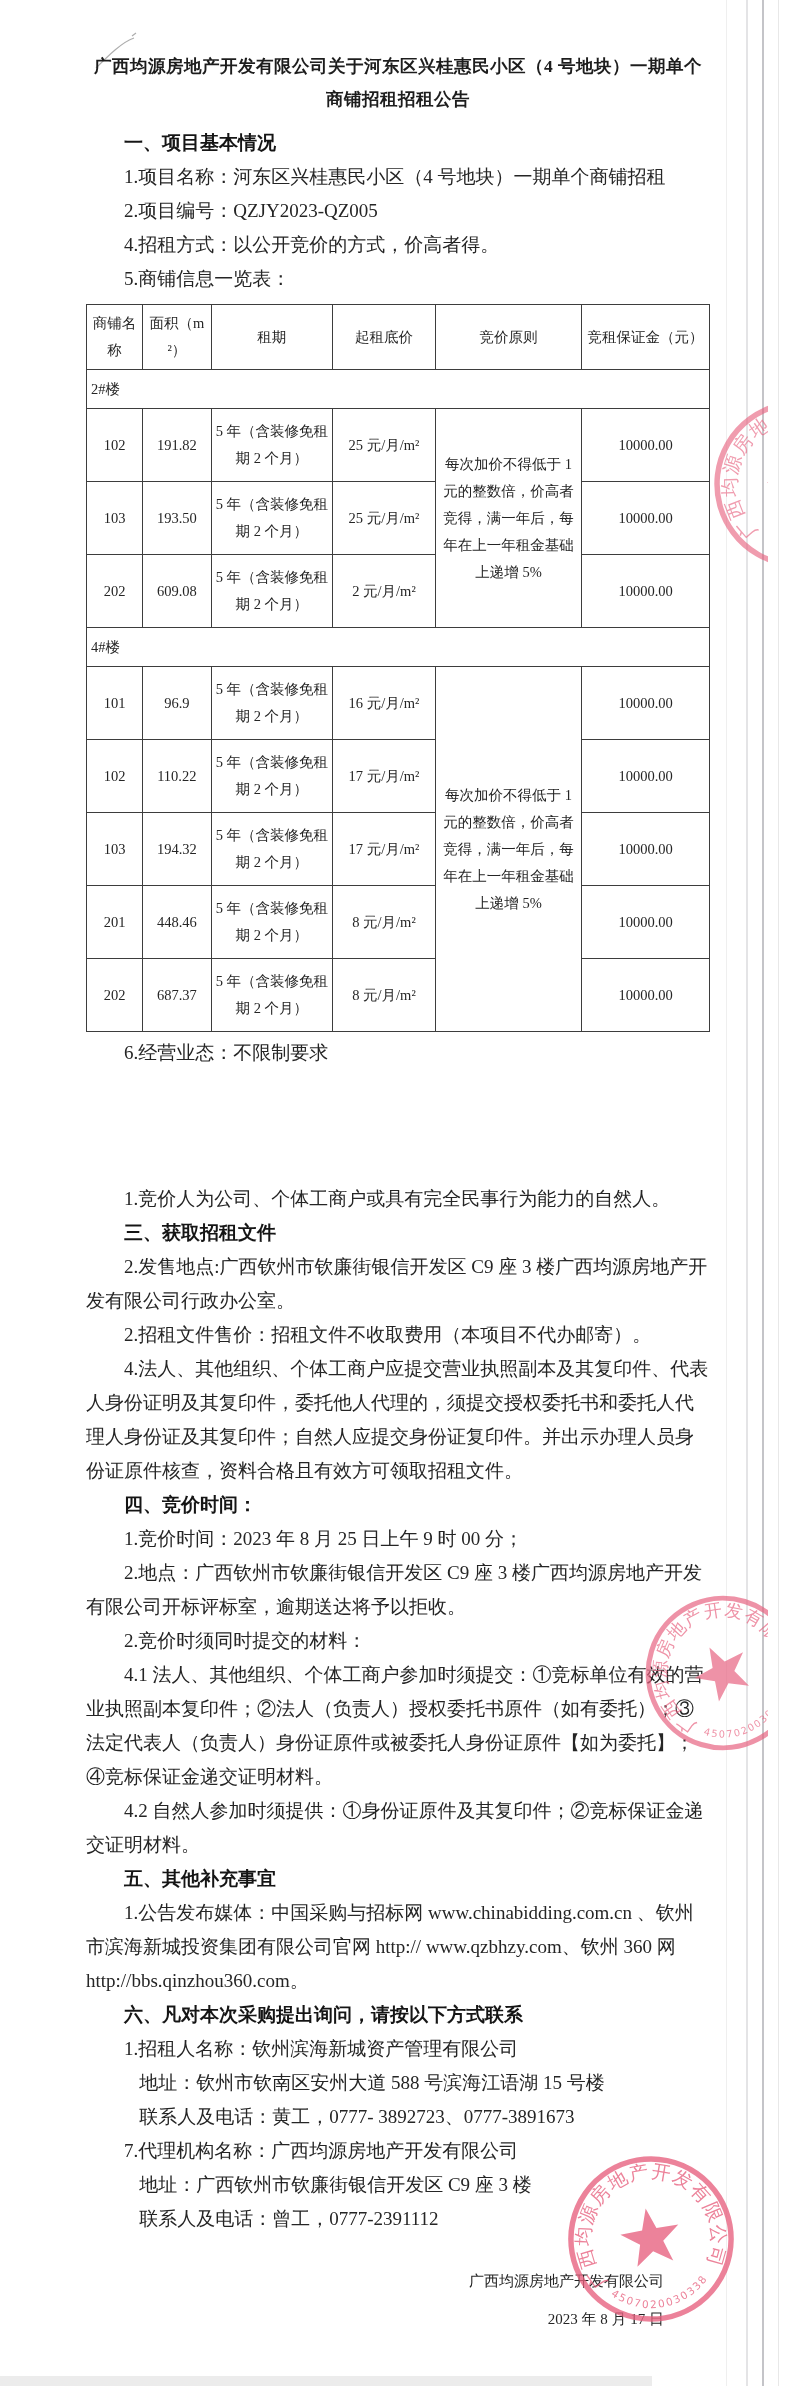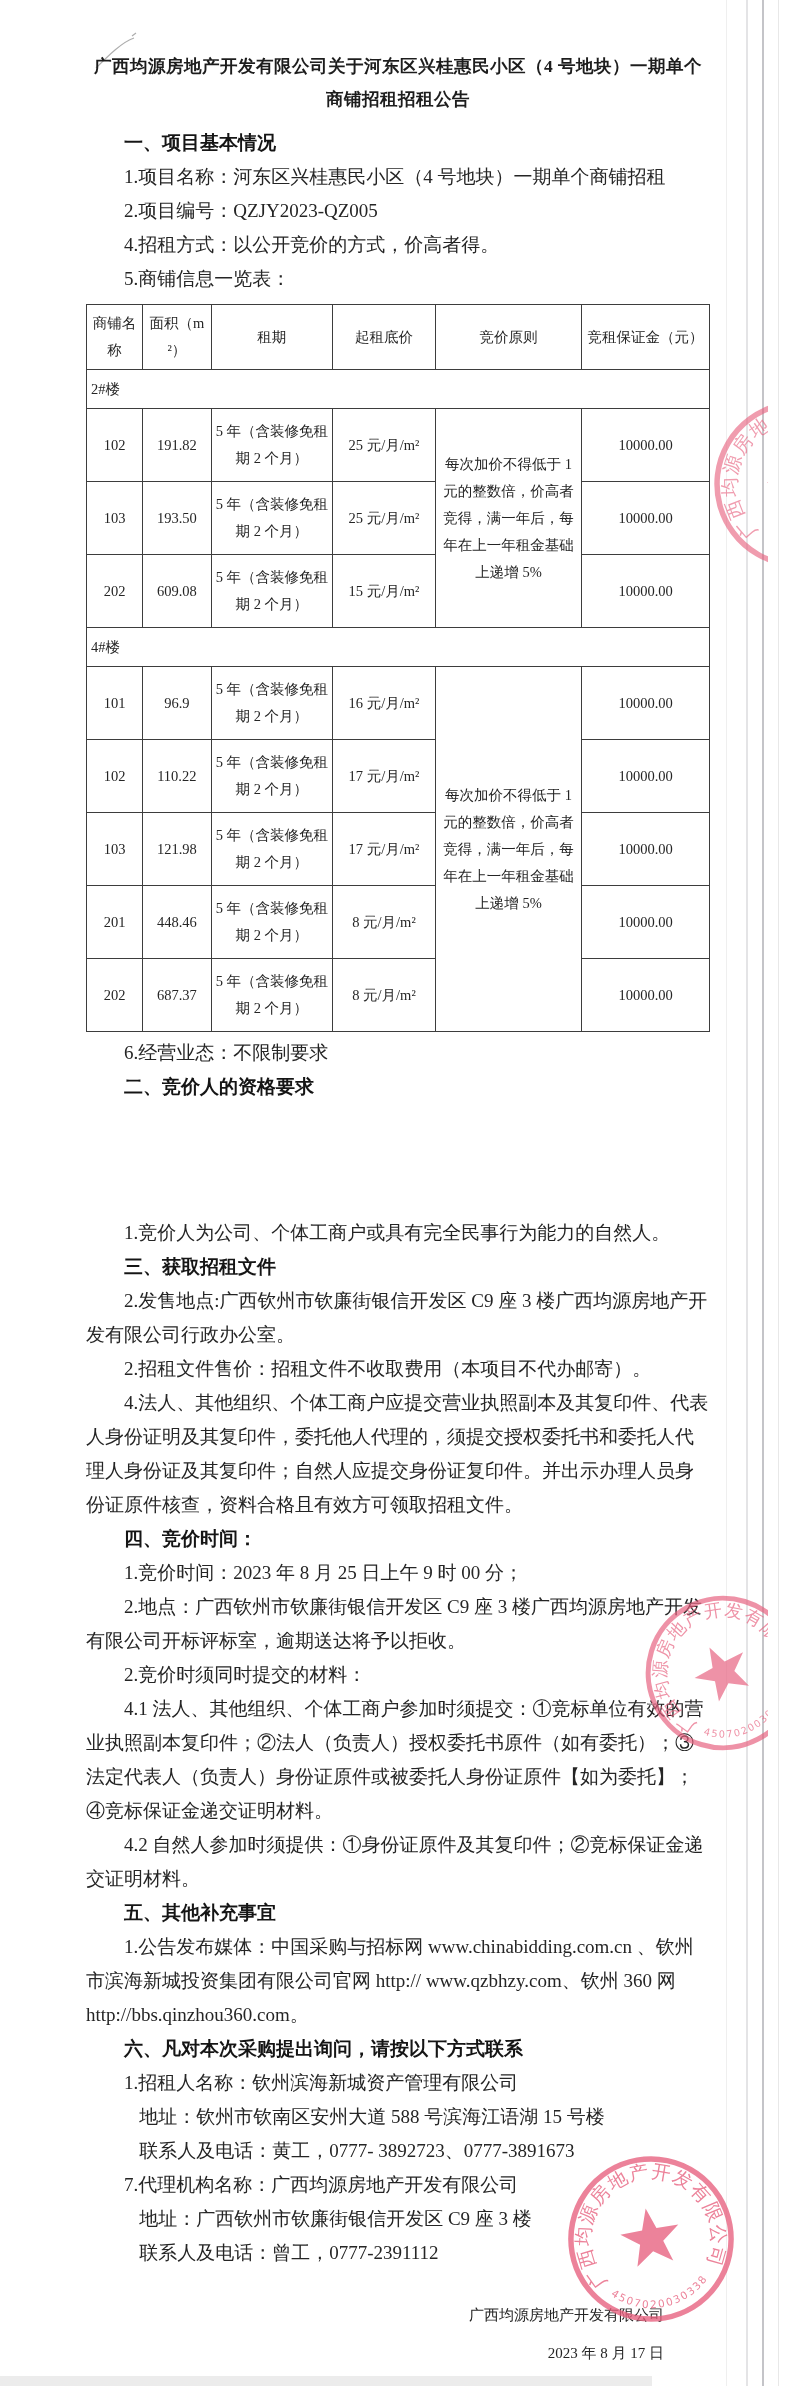--- a/index.html
+++ b/index.html
@@ -99,21 +99,21 @@
         <td>103</td>
         <td>193.50</td>
         <td class="term-cell">5 年（含装修免租期 2 个月）</td>
         <td>25 元/月/m²</td>
         <td>10000.00</td>
       </tr>
       <tr class="data-row">
         <td>202</td>
         <td>609.08</td>
         <td class="term-cell">5 年（含装修免租期 2 个月）</td>
-        <td>15 元/月/m²</td>
+        <td>2 元/月/m²</td>
         <td>10000.00</td>
       </tr>
       <tr class="bldg-row">
         <td colspan="6">4#楼</td>
       </tr>
       <tr class="data-row">
         <td>101</td>
         <td>96.9</td>
         <td class="term-cell">5 年（含装修免租期 2 个月）</td>
         <td>16 元/月/m²</td>
@@ -122,21 +122,21 @@
       </tr>
       <tr class="data-row">
         <td>102</td>
         <td>110.22</td>
         <td class="term-cell">5 年（含装修免租期 2 个月）</td>
         <td>17 元/月/m²</td>
         <td>10000.00</td>
       </tr>
       <tr class="data-row">
         <td>103</td>
-        <td>121.98</td>
+        <td>194.32</td>
         <td class="term-cell">5 年（含装修免租期 2 个月）</td>
         <td>17 元/月/m²</td>
         <td>10000.00</td>
       </tr>
       <tr class="data-row">
         <td>201</td>
         <td>448.46</td>
         <td class="term-cell">5 年（含装修免租期 2 个月）</td>
         <td>8 元/月/m²</td>
         <td>10000.00</td>
@@ -146,21 +146,20 @@
         <td>687.37</td>
         <td class="term-cell">5 年（含装修免租期 2 个月）</td>
         <td>8 元/月/m²</td>
         <td>10000.00</td>
       </tr>
     </tbody>
       </table>
 
     <div class="body-text">
       <p>6.经营业态：不限制要求</p>
-      <p class="hd">二、竞价人的资格要求</p>
     </div>
 
     <div class="gap-pagebreak"></div>
 
     <div class="body-text">
       <p>1.竞价人为公司、个体工商户或具有完全民事行为能力的自然人。</p>
       <p class="hd">三、获取招租文件</p>
       <p>2.发售地点:广西钦州市钦廉街银信开发区 C9 座 3 楼广西均源房地产开发有限公司行政办公室。</p>
       <p>2.招租文件售价：招租文件不收取费用（本项目不代办邮寄）。</p>
       <p>4.法人、其他组织、个体工商户应提交营业执照副本及其复印件、代表人身份证明及其复印件，委托他人代理的，须提交授权委托书和委托人代理人身份证及其复印件；自然人应提交身份证复印件。并出示办理人员身份证原件核查，资料合格且有效方可领取招租文件。</p>

